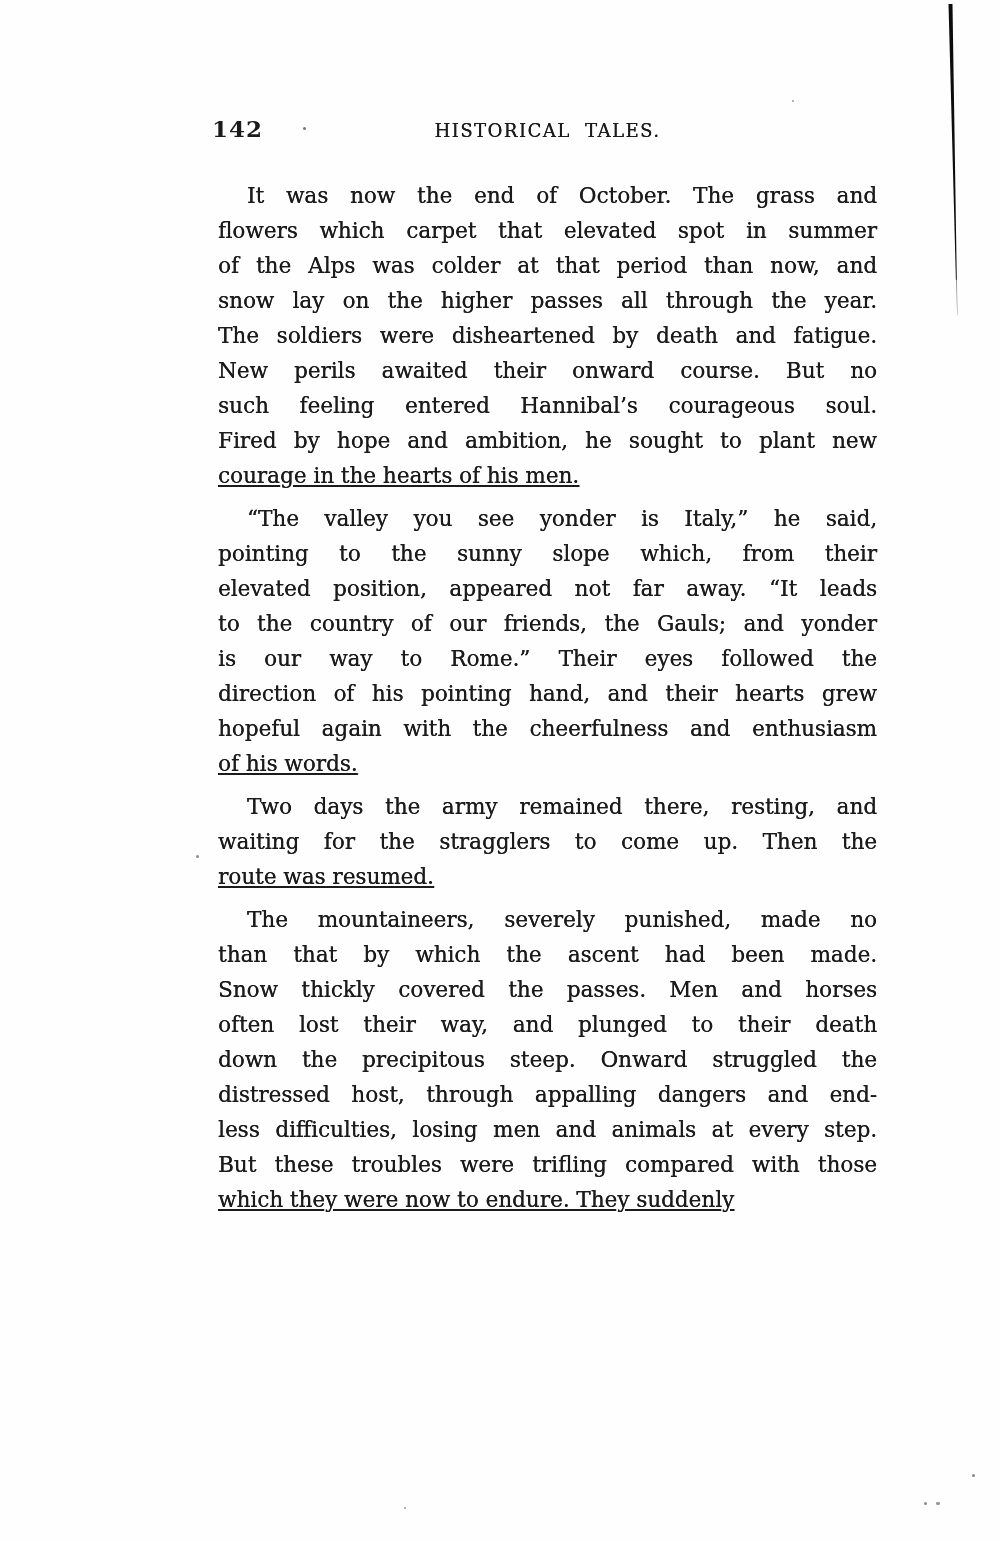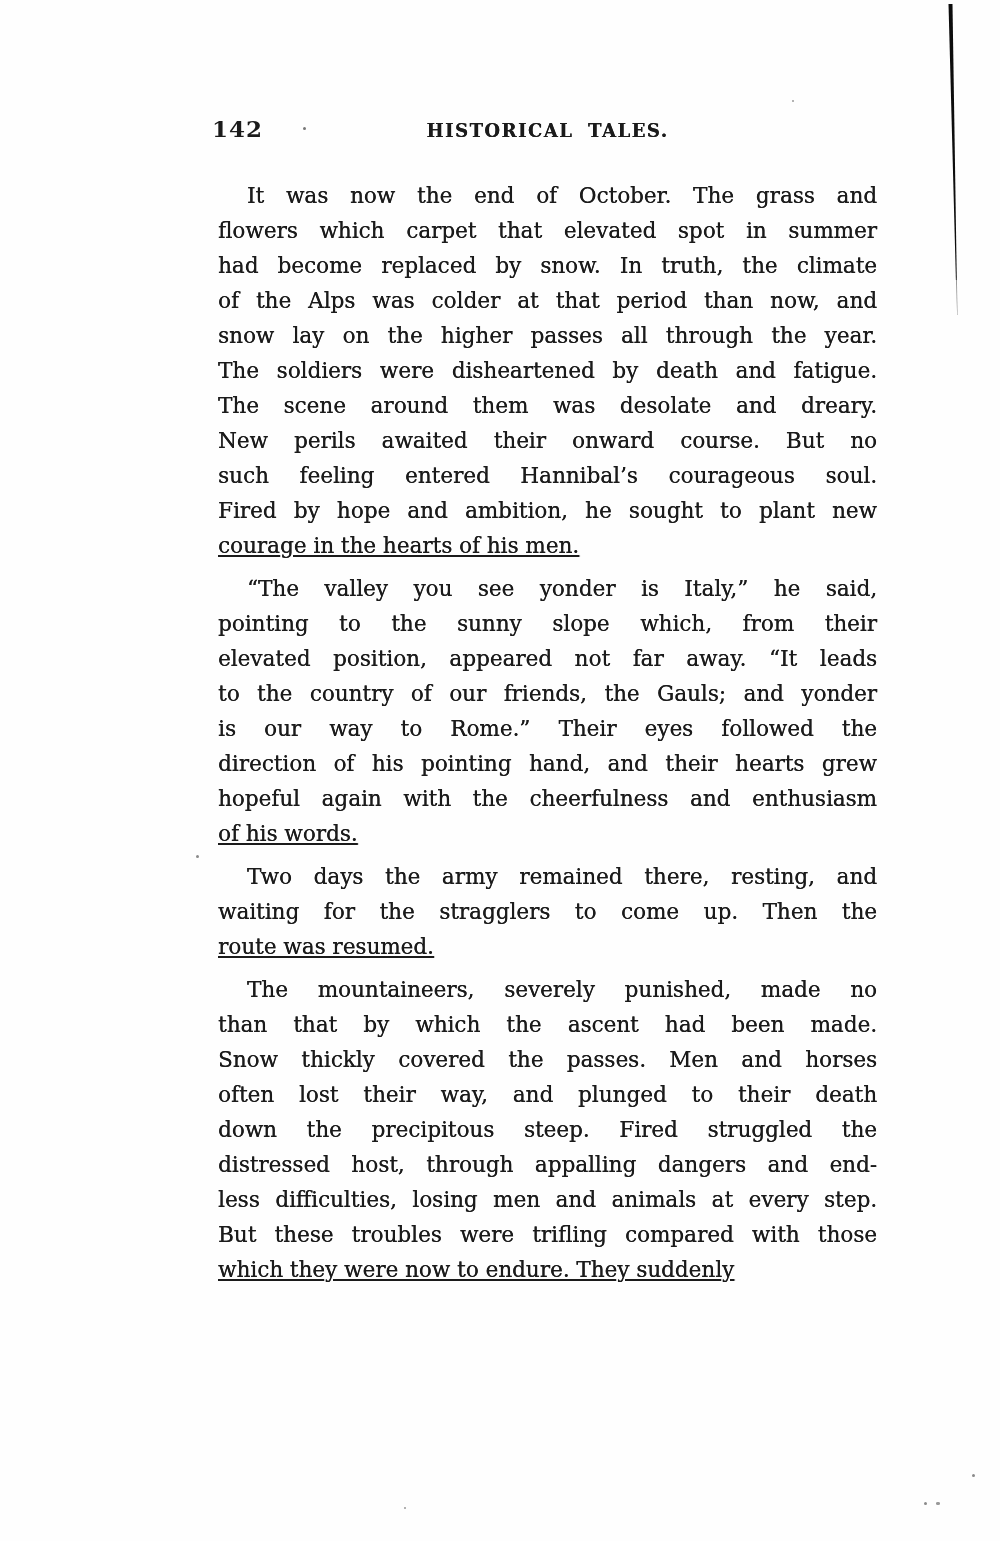--- a/index.html
+++ b/index.html
@@ -31,21 +31,21 @@
     font-weight: bold;
     letter-spacing: 1px;
   }
   .running-title {
     position: absolute;
     left: 0;
     right: 0;
     top: 5px;
     text-align: center;
     font-size: 18px;
-    font-weight: bold;
+    font-weight: normal;
     letter-spacing: 1.5px;
     word-spacing: 7px;
     text-shadow: 0.2px 0 0 currentColor;
   }
   .text-block {
     position: absolute;
     top: 170px;
     left: 210px;
     width: 675px;
     font-size: 21.5px;
@@ -81,25 +81,23 @@
 
   <div class="page-header">
     <div class="page-number">142</div>
     <div class="running-title">HISTORICAL TALES.</div>
   </div>
 
   <div class="text-block">
       <div class="para">
         <div class="line first">It was now the end of October.  The grass and</div>
         <div class="line">flowers which carpet that elevated spot in summer</div>
-        <div class="line">had become replaced by snow.  In truth, the climate</div>
         <div class="line">of the Alps was colder at that period than now, and</div>
         <div class="line">snow lay on the higher passes all through the year.</div>
         <div class="line">The soldiers were disheartened by death and fatigue.</div>
-        <div class="line">The scene around them was desolate and dreary.</div>
         <div class="line">New perils awaited their onward course.  But no</div>
         <div class="line">such feeling entered Hannibal’s courageous soul.</div>
         <div class="line">Fired by hope and ambition, he sought to plant new</div>
         <div class="line last">courage in the hearts of his men.</div>
       </div>
       <div class="para">
         <div class="line first">“The valley you see yonder is Italy,” he said,</div>
         <div class="line">pointing to the sunny slope which, from their</div>
         <div class="line">elevated position, appeared not far away.  “It leads</div>
         <div class="line">to the country of our friends, the Gauls; and yonder</div>
@@ -111,21 +109,21 @@
       <div class="para">
         <div class="line first">Two days the army remained there, resting, and</div>
         <div class="line">waiting for the stragglers to come up.  Then the</div>
         <div class="line last">route was resumed.</div>
       </div>
       <div class="para">
         <div class="line first">The mountaineers, severely punished, made no</div>
         <div class="line">than that by which the ascent had been made.</div>
         <div class="line">Snow thickly covered the passes.  Men and horses</div>
         <div class="line">often lost their way, and plunged to their death</div>
-        <div class="line">down the precipitous steep.  Fired struggled the</div>
+        <div class="line">down the precipitous steep.  Onward struggled the</div>
         <div class="line">distressed host, through appalling dangers and end-</div>
         <div class="line">less difficulties, losing men and animals at every step.</div>
         <div class="line">But these troubles were trifling compared with those</div>
         <div class="line last">which they were now to endure.  They suddenly</div>
       </div>
     </div>
 
   <svg class="scan-artifact-line" viewBox="0 0 25 330" xmlns="http://www.w3.org/2000/svg">
     <polygon points="8.5,4 12.5,4 16.8,280 15.9,280" fill="#0d0d0d"></polygon>
     <polygon points="16.0,278 16.9,278 17.5,315 17.1,315" fill="#555" opacity="0.7"></polygon>

